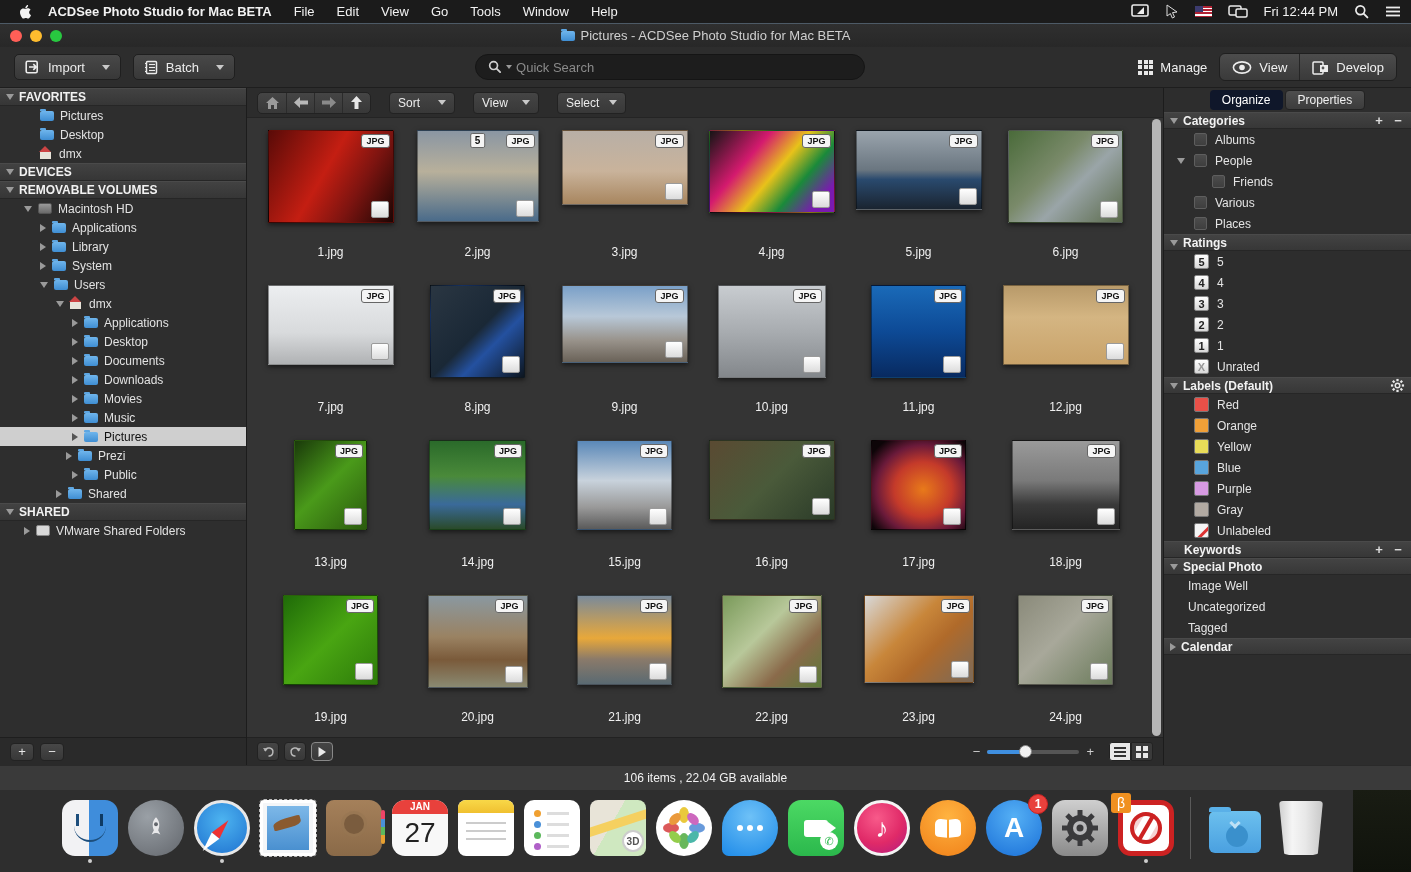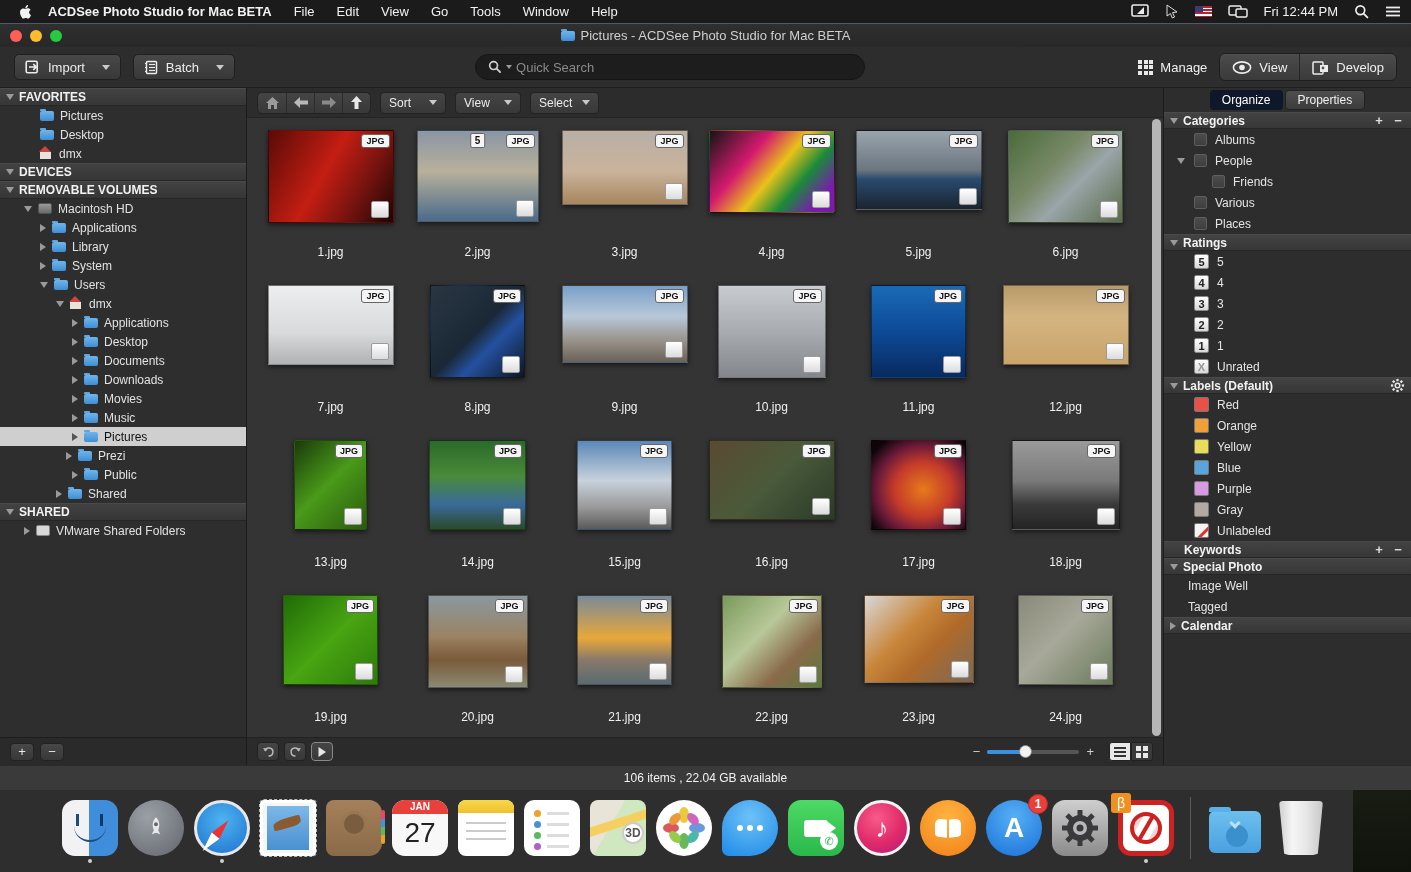--- a/index.html
+++ b/index.html
@@ -62,21 +62,21 @@
   .home-ic::before { content:""; position:absolute; left:0; top:4px; width:11px; height:7px; background:#e8e4da; }
   .home-ic::after { content:""; position:absolute; left:-1px; top:-2px; border-left:6.5px solid transparent; border-right:6.5px solid transparent; border-bottom:6px solid #c44; }
   .drive-ic { width:14px; height:11px; background:linear-gradient(#9a9a9a,#6a6a6a); border-radius:2px; border:1px solid #555; flex:0 0 auto; }
   .vm-ic { width:14px; height:11px; background:#d8d8d8; border:1px solid #888; border-radius:2px; flex:0 0 auto; } .ind2{padding-left:24px;} .ind3{padding-left:40px;} .ind4{padding-left:56px;}
   .side-foot { height:28px; background:#2a2a2a; border-top:1px solid #1e1e1e; display:flex; align-items:center; gap:6px; padding-left:10px; }
   .pm-btn { width:24px; height:18px; background:linear-gradient(#474747,#383838); border:1px solid #222; border-radius:4px;
     color:#e8e8e8; font-size:13px; line-height:15px; text-align:center; }
 
   
   .center { flex:1; display:flex; flex-direction:column; background:#343434; position:relative; }
-  .browse-bar { height:30px; background:#2c2c2c; border-bottom:1px solid #242424; display:flex; align-items:center; padding:0 10px; gap:9px; }
+  .browse-bar { height:30px; background:#2c2c2c; border-bottom:1px solid #242424; display:flex; align-items:center; padding:0 10px; gap:18px; }
   .navgrp { height:22px; background:linear-gradient(#454545,#383838); border:1px solid #222; border-radius:5px; display:flex; align-items:center; }
   .navgrp .nb { width:28px; height:100%; display:flex; align-items:center; justify-content:center; }
   .navgrp .nb + .nb { border-left:1px solid #2b2b2b; }
   .drop { height:22px; min-width:66px; background:linear-gradient(#454545,#383838); border:1px solid #222; border-radius:4px;
     color:#ececec; font-size:12px; display:flex; align-items:center; justify-content:space-between; padding:0 8px; gap:10px; }
   .gridwrap { flex:1; position:relative; overflow:hidden; }
   .photo-grid { display:grid; grid-template-columns:repeat(6,147px); padding:12px 0 0 10px; }
   .cell { width:147px; height:155px; display:flex; flex-direction:column; align-items:center; }
   .imgzone { height:108px; width:100%; display:flex; align-items:flex-start; justify-content:center; }
   .thumb { position:relative; box-shadow:0 2px 5px rgba(0,0,0,.55); border:1px solid rgba(0,0,0,.4); }
@@ -158,21 +158,21 @@
   .i-cal .cd { color:#222; font-size:28px; line-height:38px; }
   .i-notes { background:#fff; position:relative; overflow:hidden; }
   .i-notes::before { content:""; position:absolute; left:0; top:0; right:0; height:13px; background:linear-gradient(#f8d848,#f0c030); }
   .i-notes::after { content:""; position:absolute; left:8px; top:22px; width:40px; height:2px; background:#ccc; box-shadow:0 8px 0 #ccc, 0 16px 0 #ccc; }
   .i-rem { background:#fff; position:relative; }
   .i-rem::before { content:""; position:absolute; left:10px; top:10px; width:7px; height:7px; border-radius:50%; background:#f0a030;
      box-shadow:0 11px 0 #4a90d8, 0 22px 0 #5cb85c, 0 33px 0 #b060c8; }
   .i-rem::after { content:""; position:absolute; left:23px; top:12px; width:22px; height:2.5px; background:#ddd; box-shadow:0 11px 0 #ddd, 0 22px 0 #ddd, 0 33px 0 #ddd; }
   .i-maps { background:linear-gradient(120deg,#e8e4d8 40%,#cfe8c0 40%); position:relative; overflow:hidden; }
   .i-maps::before { content:""; position:absolute; left:-5px; top:18px; width:70px; height:9px; background:#f5d060; transform:rotate(-18deg); }
-  .i-maps .threed { position:absolute; right:2px; bottom:12px; width:22px; height:22px; border-radius:50%; background:#fff; border:2px solid #ccc; color:#555; font-size:12px; font-weight:bold; display:flex; align-items:center; justify-content:center; }
+  .i-maps .threed { position:absolute; right:2px; bottom:4px; width:22px; height:22px; border-radius:50%; background:#fff; border:2px solid #ccc; color:#555; font-size:10px; font-weight:bold; display:flex; align-items:center; justify-content:center; }
   .i-photos { background:#fff; display:flex; align-items:center; justify-content:center; }
   .i-msg { background:radial-gradient(circle at 50% 30%,#6ec1f7,#1d8ae8); border-radius:50% 50% 50% 12%; display:flex; align-items:center; justify-content:center; gap:4px; }
   .i-msg i { width:6px; height:6px; border-radius:50%; background:#fff; }
   .i-ft { background:linear-gradient(#4cd964,#2bb84c); display:flex; align-items:center; justify-content:center; position:relative; }
   .i-ft .cam { width:24px; height:17px; background:#fff; border-radius:3px; position:relative; }
   .i-ft .cam::after { content:""; position:absolute; right:-8px; top:2px; border-top:6px solid transparent; border-bottom:6px solid transparent; border-left:8px solid #fff; }
   .i-ft .hs { position:absolute; right:6px; bottom:6px; width:18px; height:18px; border-radius:50%; background:#fff; color:#2bb84c; font-size:11px; display:flex; align-items:center; justify-content:center; }
   .i-itunes { background:radial-gradient(circle at 40% 30%,#f85a8a,#e02a68 55%,#b01a80); border:3px solid #f4f4f4; color:#fff; font-size:26px; display:flex; align-items:center; justify-content:center; }
   .i-books { background:radial-gradient(circle at 50% 30%,#ffb340,#f08018); display:flex; align-items:center; justify-content:center; }
   .book { width:26px; height:18px; position:relative; }
@@ -884,20 +884,23 @@
     </div>
 
     <div class="rhdr">
       <span class="tri-d"></span>
         <span>Special Photo</span>
     </div>
     <div class="rrow" style="padding-left:24px">
         <span>Image Well</span>
       </div>
     <div class="rrow" style="padding-left:24px">
+        <span>Uncategorized</span>
+      </div>
+    <div class="rrow" style="padding-left:24px">
         <span>Tagged</span>
       </div>
 
     <div class="rhdr">
       <span class="tri-r"></span>
         <span>Calendar</span>
     </div>
   </div>
 </div>
 

